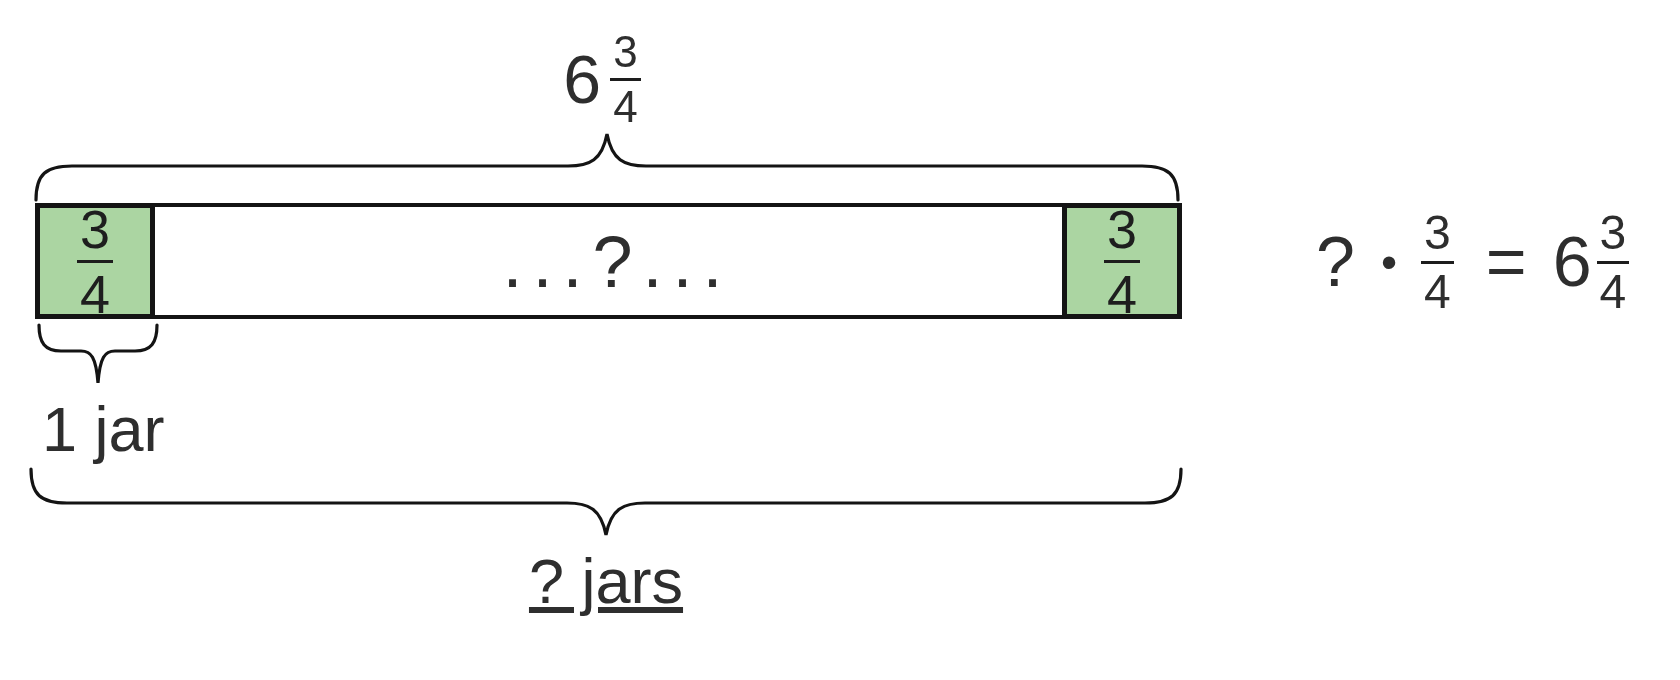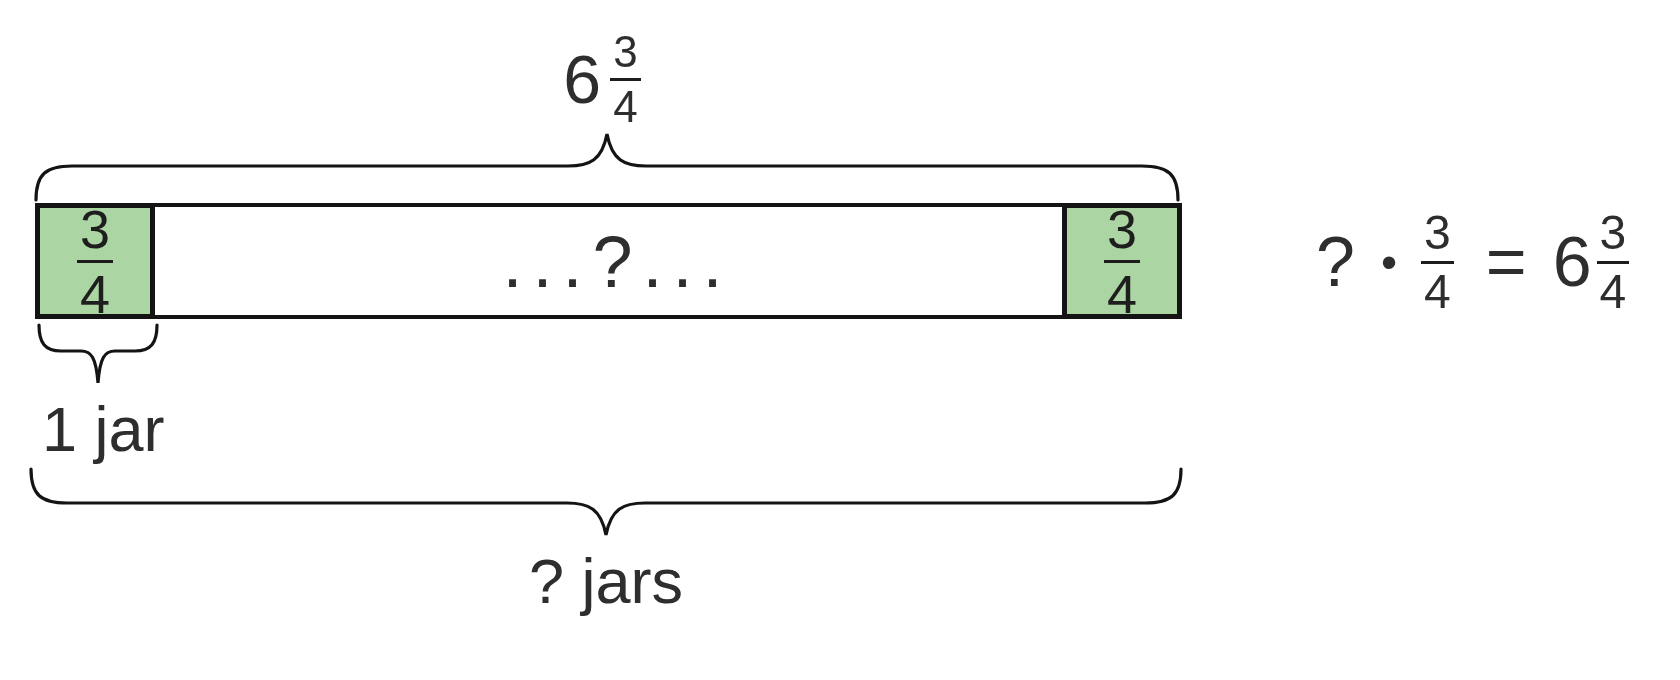--- a/index.html
+++ b/index.html
@@ -38,21 +38,21 @@
     display:flex;align-items:center;justify-content:center;
   }
   .cell.left{left:35px;}
   .cell.right{left:1062px;}
   .dots{
     position:absolute;left:160px;top:226px;width:900px;text-align:center;
     font-size:72px;letter-spacing:-5px;color:#2e2e2e;white-space:pre;
   }
   
   .one-jar{position:absolute;left:42px;top:398px;font-size:63px;}
-  .jars{position:absolute;left:446px;top:550px;width:320px;text-align:center;font-size:63px;}
+  .jars{position:absolute;left:446px;top:550px;width:320px;text-align:center;font-size:63px;text-decoration:underline;}
   
   .equation{
     position:absolute;left:1316px;top:196px;height:132px;
     display:flex;align-items:center;
   }
   .equation .big{font-size:70px;}
   .eq-q{margin-right:26px;}
   .eq-dot{font-size:46px;margin-right:24px;}
   .equation .f-eq{margin-right:32px;}
   .eq-eq{margin-right:26px;}

